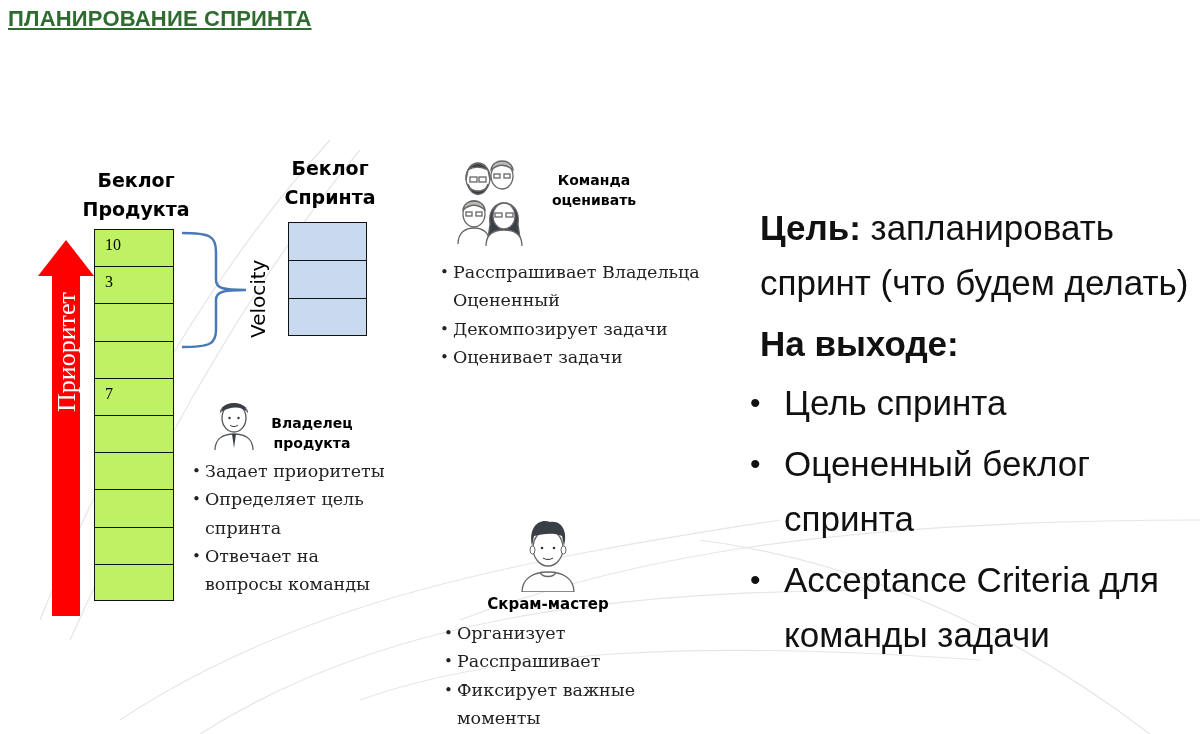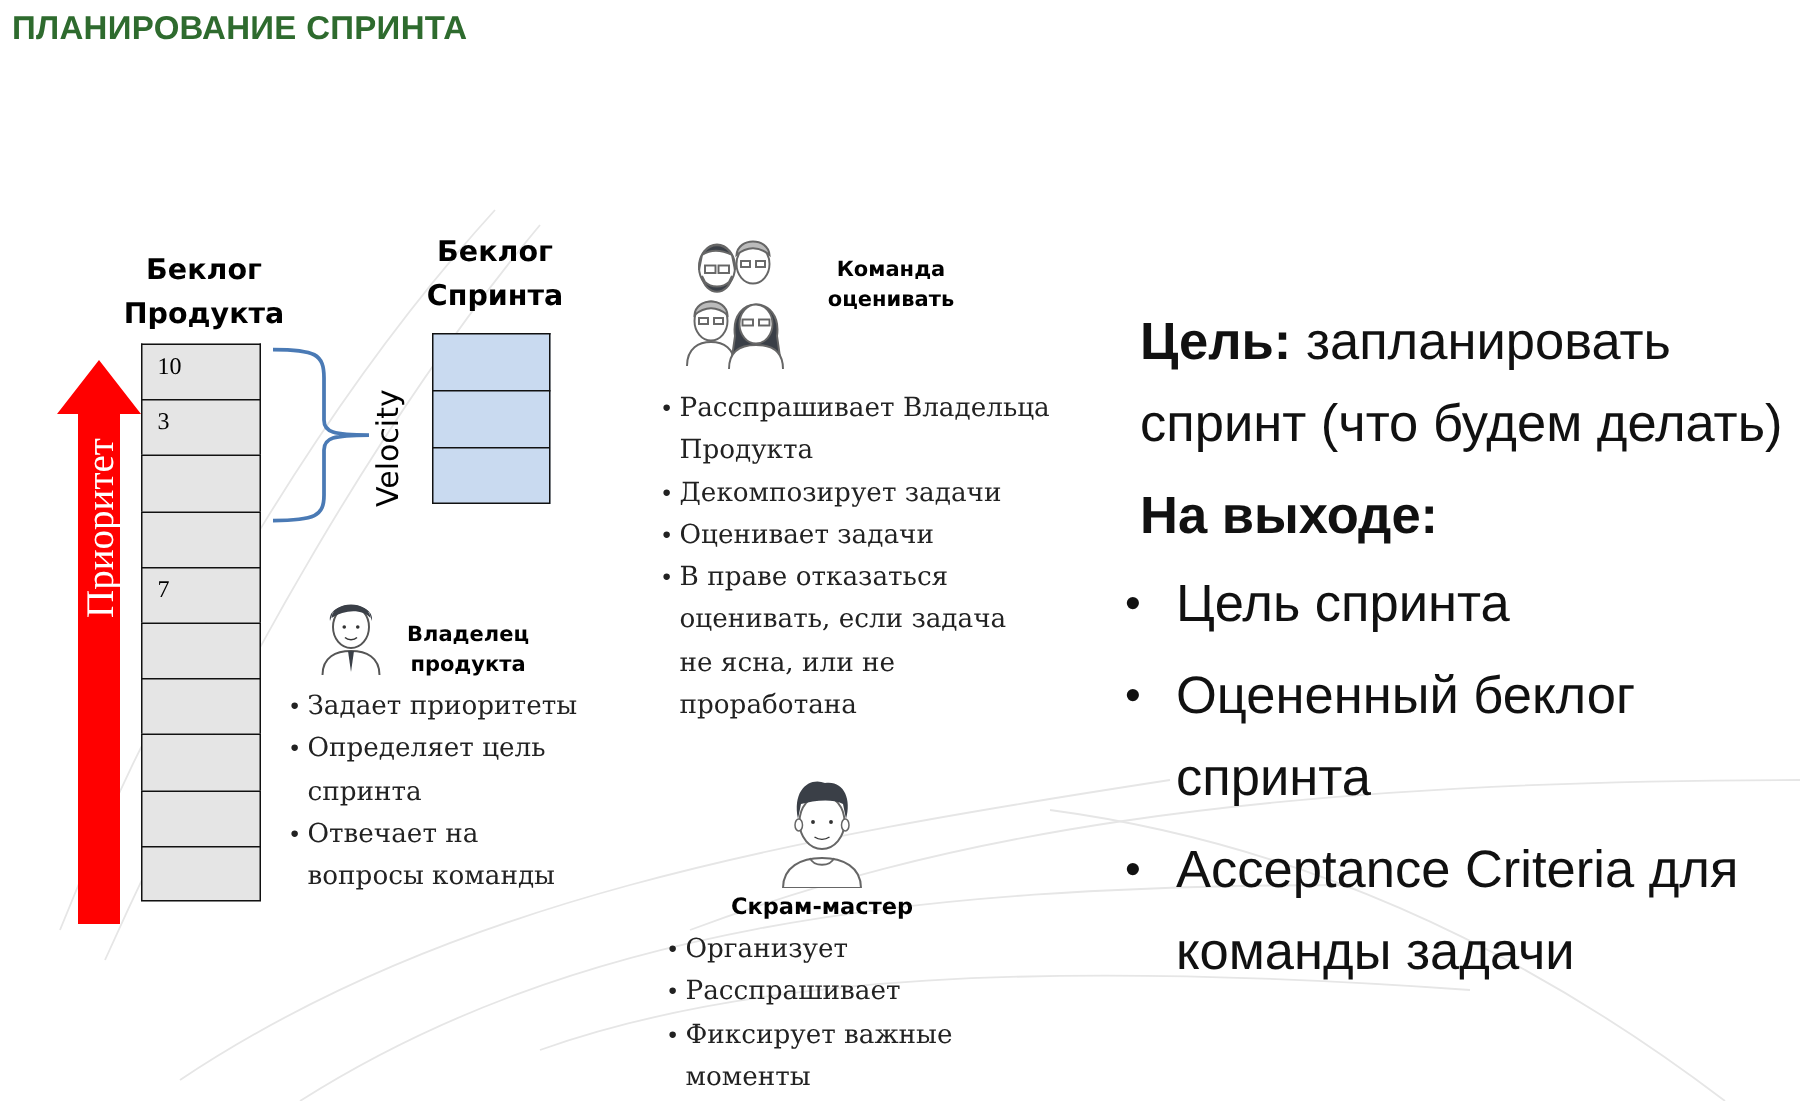--- a/index.html
+++ b/index.html
@@ -1,21 +1,21 @@
 <!DOCTYPE html>
 <html><head>
 <meta charset="utf-8">
 <style>
   html,body{margin:0;padding:0;}
   body{width:1200px;height:734px;position:relative;overflow:hidden;background:#ffffff;font-family:"Liberation Sans",sans-serif;color:#000;}
   .bg-lines{position:absolute;left:0;top:0;width:1200px;height:734px;}
-  .title{position:absolute;left:8px;top:6px;font-family:"Liberation Sans",sans-serif;font-weight:bold;font-size:22px;color:#2e6b2e;letter-spacing:0.2px;}
+  .title{position:absolute;left:8px;top:6px;font-family:"Liberation Sans",sans-serif;font-weight:bold;font-size:22px;color:#2e6b2e;letter-spacing:0.2px;text-decoration:underline;}
   .colhead{position:absolute;font-family:"DejaVu Sans","Liberation Sans",sans-serif;font-weight:bold;font-size:19px;text-align:center;line-height:29px;}
   .pb{position:absolute;left:94px;top:229px;width:80px;}
-  .pb .cell{height:37.2px;border:1.5px solid #111;border-bottom:none;background:#e5e5e5;box-sizing:border-box;position:relative;}
+  .pb .cell{height:37.2px;border:1.5px solid #111;border-bottom:none;background:#bef264;box-sizing:border-box;position:relative;}
   .pb .cell:last-child{border-bottom:1.5px solid #111;}
   .pb .num{position:absolute;left:10px;top:6px;font-family:"Liberation Serif",serif;font-size:16px;}
   .sb{position:absolute;left:288px;top:222px;width:79px;}
   .sb .cell{height:38px;border:1.5px solid #111;border-bottom:none;background:#c9daf0;box-sizing:border-box;}
   .sb .cell:last-child{border-bottom:1.5px solid #111;}
   .arrow{position:absolute;left:38px;top:240px;}
   .arrow-label{position:absolute;left:52px;top:412px;transform:rotate(-90deg);transform-origin:left top;color:#fff;font-family:"Liberation Serif",serif;font-size:26px;white-space:nowrap;}
   .velocity{position:absolute;left:246px;top:338px;transform:rotate(-90deg);transform-origin:left top;font-family:"DejaVu Sans",sans-serif;font-size:20px;white-space:nowrap;}
   .role-title{position:absolute;font-family:"DejaVu Sans",sans-serif;font-weight:bold;font-size:14px;text-align:center;line-height:20px;}
   ul.bullets{position:absolute;margin:0;padding:0;list-style:none;font-family:"DejaVu Serif","Liberation Serif",serif;font-size:17.5px;line-height:28.3px;color:#222;}
@@ -145,24 +145,23 @@
     <rect x="39" y="57" width="7" height="4"></rect>
       <rect x="50" y="57" width="7" height="4"></rect>
     <path d="M30 90 C 30 78, 38 74, 48 74 C 58 74, 66 78, 66 90" fill="#fff"></path>
   </g>
 </svg>
 <div class="role-title" style="left:534px;top:170px;width:120px;">
   <div>Команда</div>
   <div>оценивать</div>
 </div>
 <ul class="bullets" style="left:440px;top:258px;width:265px;">
-  <li>Расспрашивает Владельца Продукта</li>
+  <li>Расспрашивает Владельца Оцененный</li>
   <li>Декомпозирует задачи</li>
   <li>Оценивает задачи</li>
-  <li style="width:245px;">В праве отказаться оценивать, если задача не ясна, или не проработана</li>
 </ul>
 
 <svg class="avatar" style="left:518px;top:518px;" width="60" height="74" viewBox="0 0 60 74">
   <ellipse cx="30" cy="30" rx="15" ry="18" fill="#fff" stroke="#666" stroke-width="1.3"></ellipse>
   <path d="M14 28 C 10 8, 22 0, 32 4 C 44 2, 50 14, 46 28 L 44 18 C 36 14, 24 16, 16 18 Z" fill="#3a3f47"></path>
   <ellipse cx="14.5" cy="32" rx="2.5" ry="4" fill="#fff" stroke="#666"></ellipse>
   <ellipse cx="45.5" cy="32" rx="2.5" ry="4" fill="#fff" stroke="#666"></ellipse>
   <circle cx="24" cy="30" r="1.3" fill="#333"></circle>
     <circle cx="36" cy="30" r="1.3" fill="#333"></circle>
   <path d="M25 40 C 28 42, 32 42, 35 40" fill="none" stroke="#333" stroke-width="1"></path>

